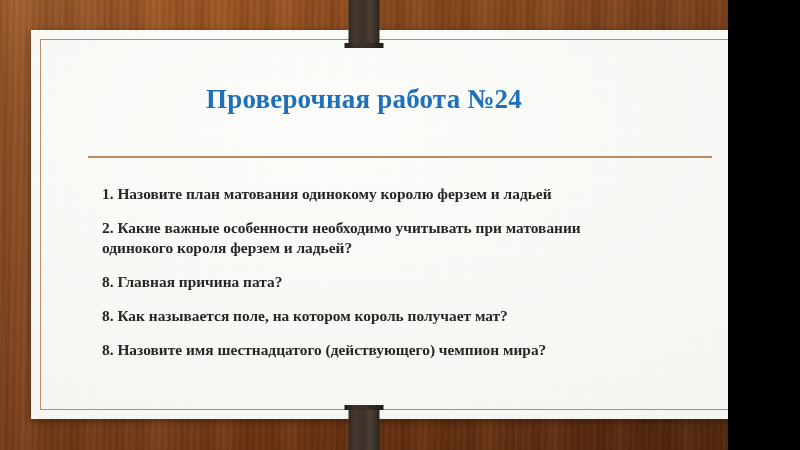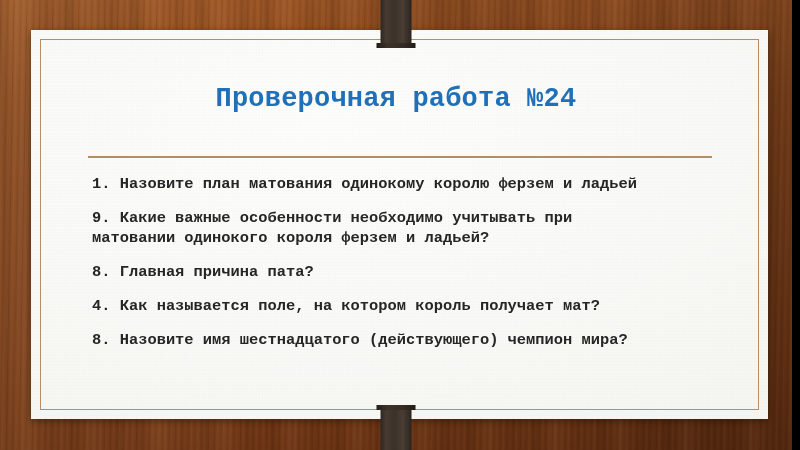--- a/index.html
+++ b/index.html
@@ -4,24 +4,24 @@
 <title>Slide</title>
 <style>
   html, body {
     margin: 0;
     padding: 0;
     background: #000;
   }
 
   #slide {
     position: relative;
-    width: 792px;
+    width: 728px;
     height: 450px;
     overflow: hidden;
-    font-family: Liberation Mono, monospace;
+    font-family: Liberation Serif, serif;
     
     background:
       linear-gradient(100deg,
         rgba(255,190,130,0.18) 0%,
         rgba(255,190,130,0.05) 18%,
         rgba(0,0,0,0.00) 35%,
         rgba(0,0,0,0.10) 70%,
         rgba(0,0,0,0.22) 100%),
       linear-gradient(180deg,
         #9a5424 0%,
@@ -153,21 +153,21 @@
     width: 624px;
     height: 2px;
     background: #b78c60;
   }
 
   #question-list {
     position: absolute;
     top: 170px;
     left: 88px;
     width: 620px;
-    margin: 4px;
+    margin: 14px;
     padding: 0;
     list-style: none;
   }
   #question-list li {
     color: #262626;
     font-size: 15.4px;
     font-weight: bold;
     line-height: 1.30;
     margin-bottom: 14px;
   }
@@ -194,20 +194,20 @@
   <div class="clip-foot" id="clip-bottom-foot"></div>
 
   <div id="content">
 
     <div id="slide-title">Проверочная работа №24</div>
 
     <div id="title-divider"></div>
 
     <ol id="question-list">
       <li>1. Назовите план матования одинокому королю ферзем и ладьей</li>
-      <li class="wrap">9. Какие важные особенности необходимо учитывать при матовании одинокого короля ферзем и ладьей?</li>
+      <li class="wrap">2. Какие важные особенности необходимо учитывать при матовании одинокого короля ферзем и ладьей?</li>
       <li>8. Главная причина пата?</li>
-      <li>4. Как называется поле, на котором король получает мат?</li>
+      <li>8. Как называется поле, на котором король получает мат?</li>
       <li>8. Назовите имя шестнадцатого (действующего) чемпион мира?</li>
     </ol>
 
   </div>
 </div>
 
 </body></html>

